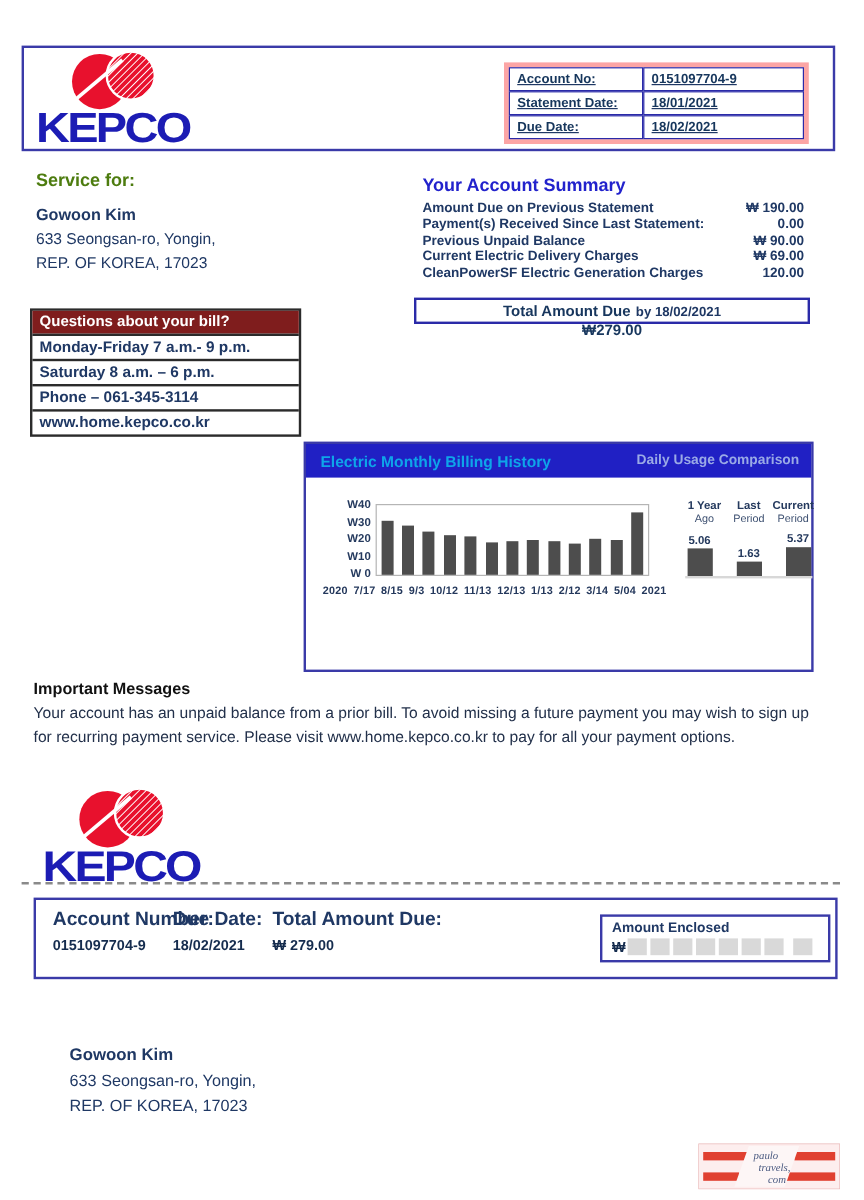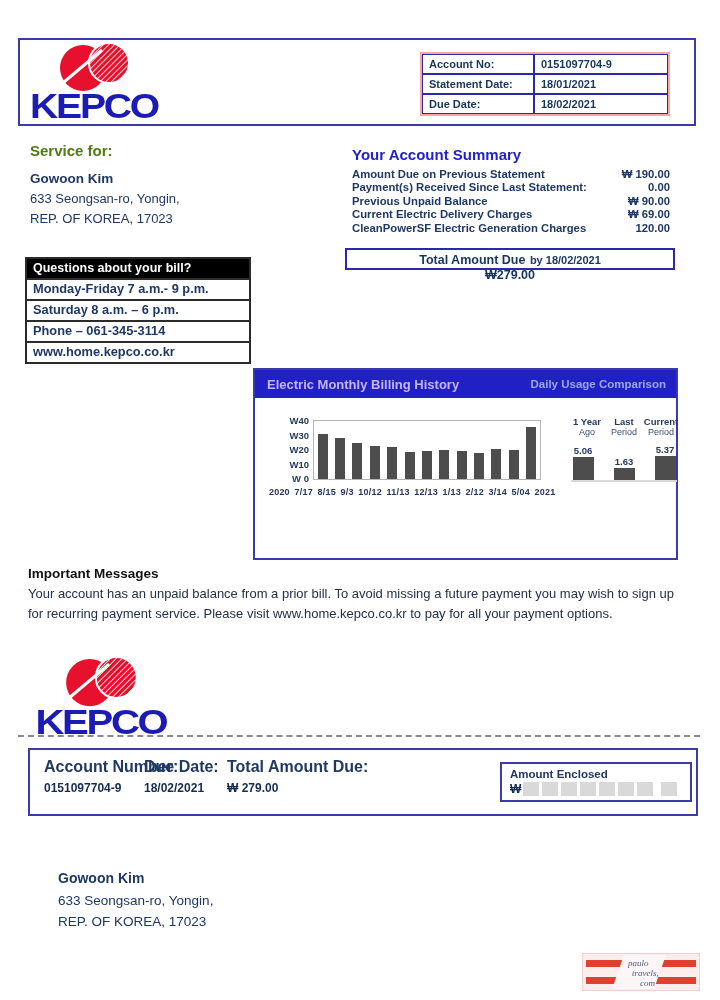--- a/index.html
+++ b/index.html
@@ -5,47 +5,47 @@
   html,body { margin:0; padding:0; background:#fff; }
   .page {
     position:relative; width:720px; height:1000px; margin:0 auto;
     background:#ffffff; overflow:hidden;
     font-family:"Liberation Sans", sans-serif; color:#1F3864;
   }
   .abs { position:absolute; }
 
   
   .header-box { left:18px; top:38px; width:678px; height:88px; border:2px solid #3A3AA8; box-sizing:border-box; }
-  .acct-table { left:420px; top:52px; width:246px; border:2px solid #fca5a5; display:grid; grid-template-columns:112px 1fr; background:#fff; }
+  .acct-table { left:420px; top:52px; width:246px; border:4px solid #fca5a5; display:grid; grid-template-columns:112px 1fr; background:#fff;text-decoration:underline; }
   .acct-cell { border:1px solid #2A2AA8; padding:2px 6px 1px 6px; font-size:11px; font-weight:700; color:#16365C; line-height:15px; white-space:nowrap; }
 
   
   .service { left:30px; top:142px; }
   .service-title { font-size:15px; font-weight:700; color:#4d7c0f; margin-bottom:12px; }
   .service-name { font-size:13.5px; font-weight:700; margin-bottom:3px; }
   .service-line { font-size:13px; line-height:20px; }
 
   
   .summary { left:352px; top:146px; width:318px; }
   .summary-title { font-size:15px; font-weight:700; color:#2222CC; margin-bottom:5px; }
   .summary-row { display:flex; justify-content:space-between; font-size:11.3px; font-weight:700; line-height:13.4px; color:#1F3864; }
   .total-box { left:345px; top:248px; width:330px; height:22px; border:2px solid #2A2AA8; box-sizing:border-box; display:flex; align-items:center; justify-content:space-between; padding:0 7px; background:#fff;flex-direction:column; }
   .total-label { font-size:12.5px; font-weight:700; color:#17365D; }
   .total-by { font-size:11px; font-weight:600; color:#1F3864; }
   .total-amount { font-size:12.5px; font-weight:700; color:#17365D; }
 
   
   .questions { left:25px; top:257px; width:222px; border:2px solid #2b2b2b; background:#fff; }
-  .q-header { background:#000000; color:#fff; font-size:12.5px; font-weight:700; padding:2px 6px 3px 6px; }
+  .q-header { background:#7f1d1d; color:#fff; font-size:12.5px; font-weight:700; padding:2px 6px 3px 6px; }
   .q-row { font-size:12.8px; font-weight:600; color:#1F3864; padding:1px 6px 2px 6px; border-top:2px solid #2b2b2b; line-height:16px; }
 
   
   .panel { left:253px; top:368px; width:425px; height:192px; border:2px solid #3A3AA8; box-sizing:border-box; background:#fff; }
   .panel-header { height:28px; background:#2020C4; display:flex; align-items:center; justify-content:space-between; padding:0 10px 0 12px; box-sizing:border-box; }
-  .panel-title { color:#c4b5fd; font-size:13px; font-weight:700; }
+  .panel-title { color:#0ea5e9; font-size:13px; font-weight:700; }
   .panel-subtitle { color:#9aaae6; font-size:11.5px; font-weight:700; }
   .y-labels { left:24px; top:44px; width:30px; text-align:right; font-size:9.5px; font-weight:700; color:#253a5e; line-height:14.5px; }
   .plot { left:58px; top:50px; width:226px; height:58px; border:1px solid #b5b5b5; display:flex; align-items:flex-end; justify-content:space-around; box-sizing:content-box; }
   .bar { width:10px; background:#4d4d4d; }
   .x-labels { left:14px; top:117px; width:300px; font-size:9px; font-weight:700; color:#24385c; letter-spacing:0.2px; word-spacing:2px; white-space:nowrap; }
   .mini-head { left:314px; top:46px; width:110px; display:flex; justify-content:space-between; text-align:center; }
   .mini-head-col { width:36px; font-size:9.5px; font-weight:700; color:#253a5e; line-height:11px; }
   .mini-head-col .l2 { font-weight:400; font-size:9px; color:#3c4f70; }
   .mini-bars { left:316px; top:62px; width:106px; height:48px; display:flex; justify-content:space-between; align-items:flex-end; border-bottom:2px solid #d8d8d8; }
   .mini-col { width:24px; display:flex; flex-direction:column; align-items:center; justify-content:flex-end; }

